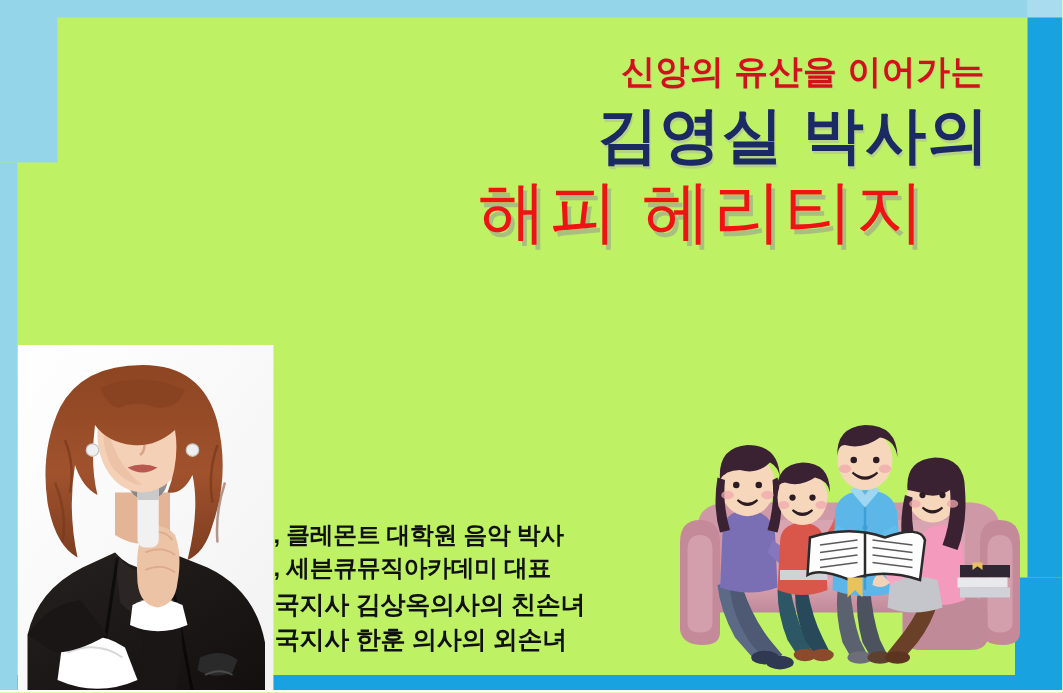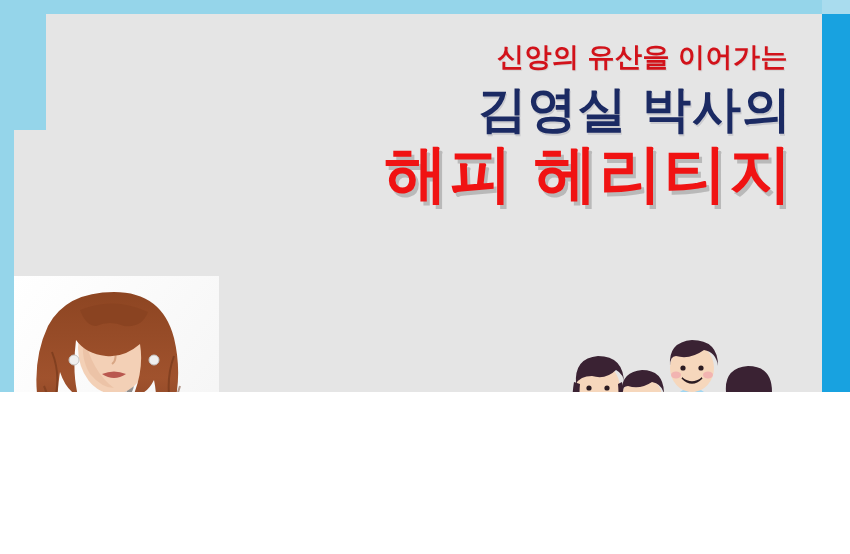--- a/index.html
+++ b/index.html
@@ -3,23 +3,23 @@
 <meta charset="utf-8">
 <style>
   html, body {
     margin: 0;
     padding: 0;
     background: #ffffff;
   }
   #poster {
     position: relative;
     width: 850px;
-    height: 392px;
+    height: 552px;
     overflow: hidden;
-    background: #e5e5e5;
+    background: #bef264;
     font-family: "Liberation Sans", "DejaVu Sans", sans-serif;
   }
 
   
   .bar { position: absolute; }
 
   #bar-top-light {
     left: 0; top: 0; width: 822px; height: 14px;
     background: #95d5ea;
   }
@@ -73,26 +73,27 @@
     font-size: 49px;
     font-weight: 700;
     color: #1b2a63;
     letter-spacing: 1px;
     padding-right: 8px;
     text-shadow: 1px 2px 0 rgba(170,170,180,0.45);
   }
   #headline-main {
     display: block;
     margin-top: 8px;
-    font-size: 63px;
-    font-weight: 700;
+    font-size: 55px;
+    font-weight: 400;
     color: #f01313;
     letter-spacing: 2px;
     padding-right: 6px;
     text-shadow: 3px 4px 0 rgba(150,150,150,0.55);
+    text-align: center;
   }
 
   
   #credentials {
     position: absolute;
     left: 200px;
     top: 416px;
     width: 330px;
     color: #111111;
     font-size: 19px;

